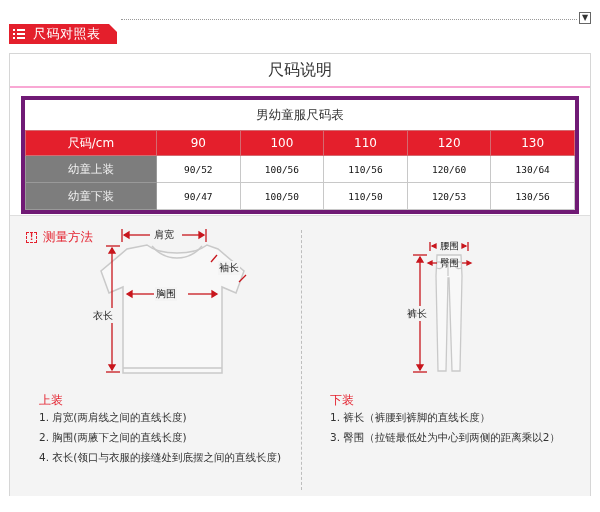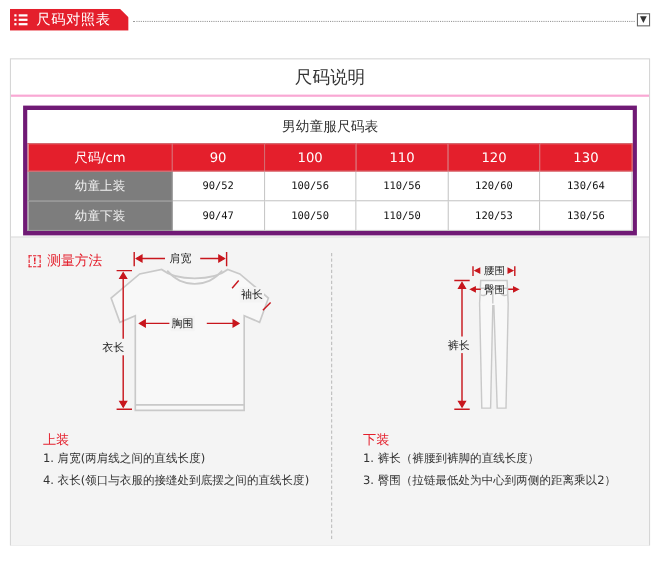--- a/index.html
+++ b/index.html
@@ -1,20 +1,20 @@
 <!DOCTYPE html>
 <html><head>
 <meta charset="utf-8">
 <style>
   * { box-sizing: border-box; margin: 0; padding: 0; }
   html, body { width: 600px; height: 512px; background: #ffffff; overflow: hidden; }
   body { font-family: "DejaVu Sans", "Liberation Sans", sans-serif; color: #333; position: relative; }
 
   .title-bar { position: absolute; left: 9px; top: 8px; width: 582px; height: 20px; }
-  .title-tag { position: absolute; left: 0; top: 0; height: 20px; width: 108px; background: #e41f2c;
+  .title-tag { position: absolute; left: 0; top: 16px; height: 20px; width: 108px; background: #e41f2c;
     clip-path: polygon(0 0, 100px 0, 108px 8px, 108px 20px, 0 20px); color: #fff; display: flex; align-items: center; }
   .title-tag .list-icon { width: 12px; height: 12px; margin-left: 4px; margin-right: 8px; position: relative; }
   .title-tag .list-icon i { position: absolute; left: 0; height: 2px; background: #fff; }
   .title-tag .list-icon i.d { width: 2px; }
   .title-tag .list-icon i.l { left: 4px; width: 8px; }
   .title-tag .label { font-size: 13px; letter-spacing: 0.5px; }
   .title-dots { position: absolute; left: 112px; right: 14px; top: 11px; border-top: 1px dotted #999; }
   .collapse-btn { position: absolute; right: 0; top: 4px; width: 12px; height: 12px; border: 1px solid #666; background: #fff;
     display: flex; align-items: center; justify-content: center; font-size: 8px; color: #333; line-height: 1; cursor: pointer; }
 
@@ -173,20 +173,21 @@
     </svg>
     <span class="dlabel" style="left:429px;top:24px;font-size:9.5px">腰围</span>
     <span class="dlabel" style="left:429px;top:41px;font-size:9.5px;background:transparent">臀围</span>
     <span class="dlabel" style="left:396px;top:91px">裤长</span>
 
     <div class="divider"></div>
 
     <div class="section-name" style="left:29px;top:176px">上装</div>
     <ul class="desc-list" style="left:29px;top:191px">
       <li>1. 肩宽(两肩线之间的直线长度)</li>
+      <li>2. 胸围(两腋下之间的直线长度)</li>
       <li>4. 衣长(领口与衣服的接缝处到底摆之间的直线长度)</li>
     </ul>
 
     <div class="section-name" style="left:320px;top:176px">下装</div>
     <ul class="desc-list" style="left:320px;top:191px">
       <li>1. 裤长（裤腰到裤脚的直线长度）</li>
       <li>3. 臀围（拉链最低处为中心到两侧的距离乘以2）</li>
     </ul>
   </div>
 </div>

